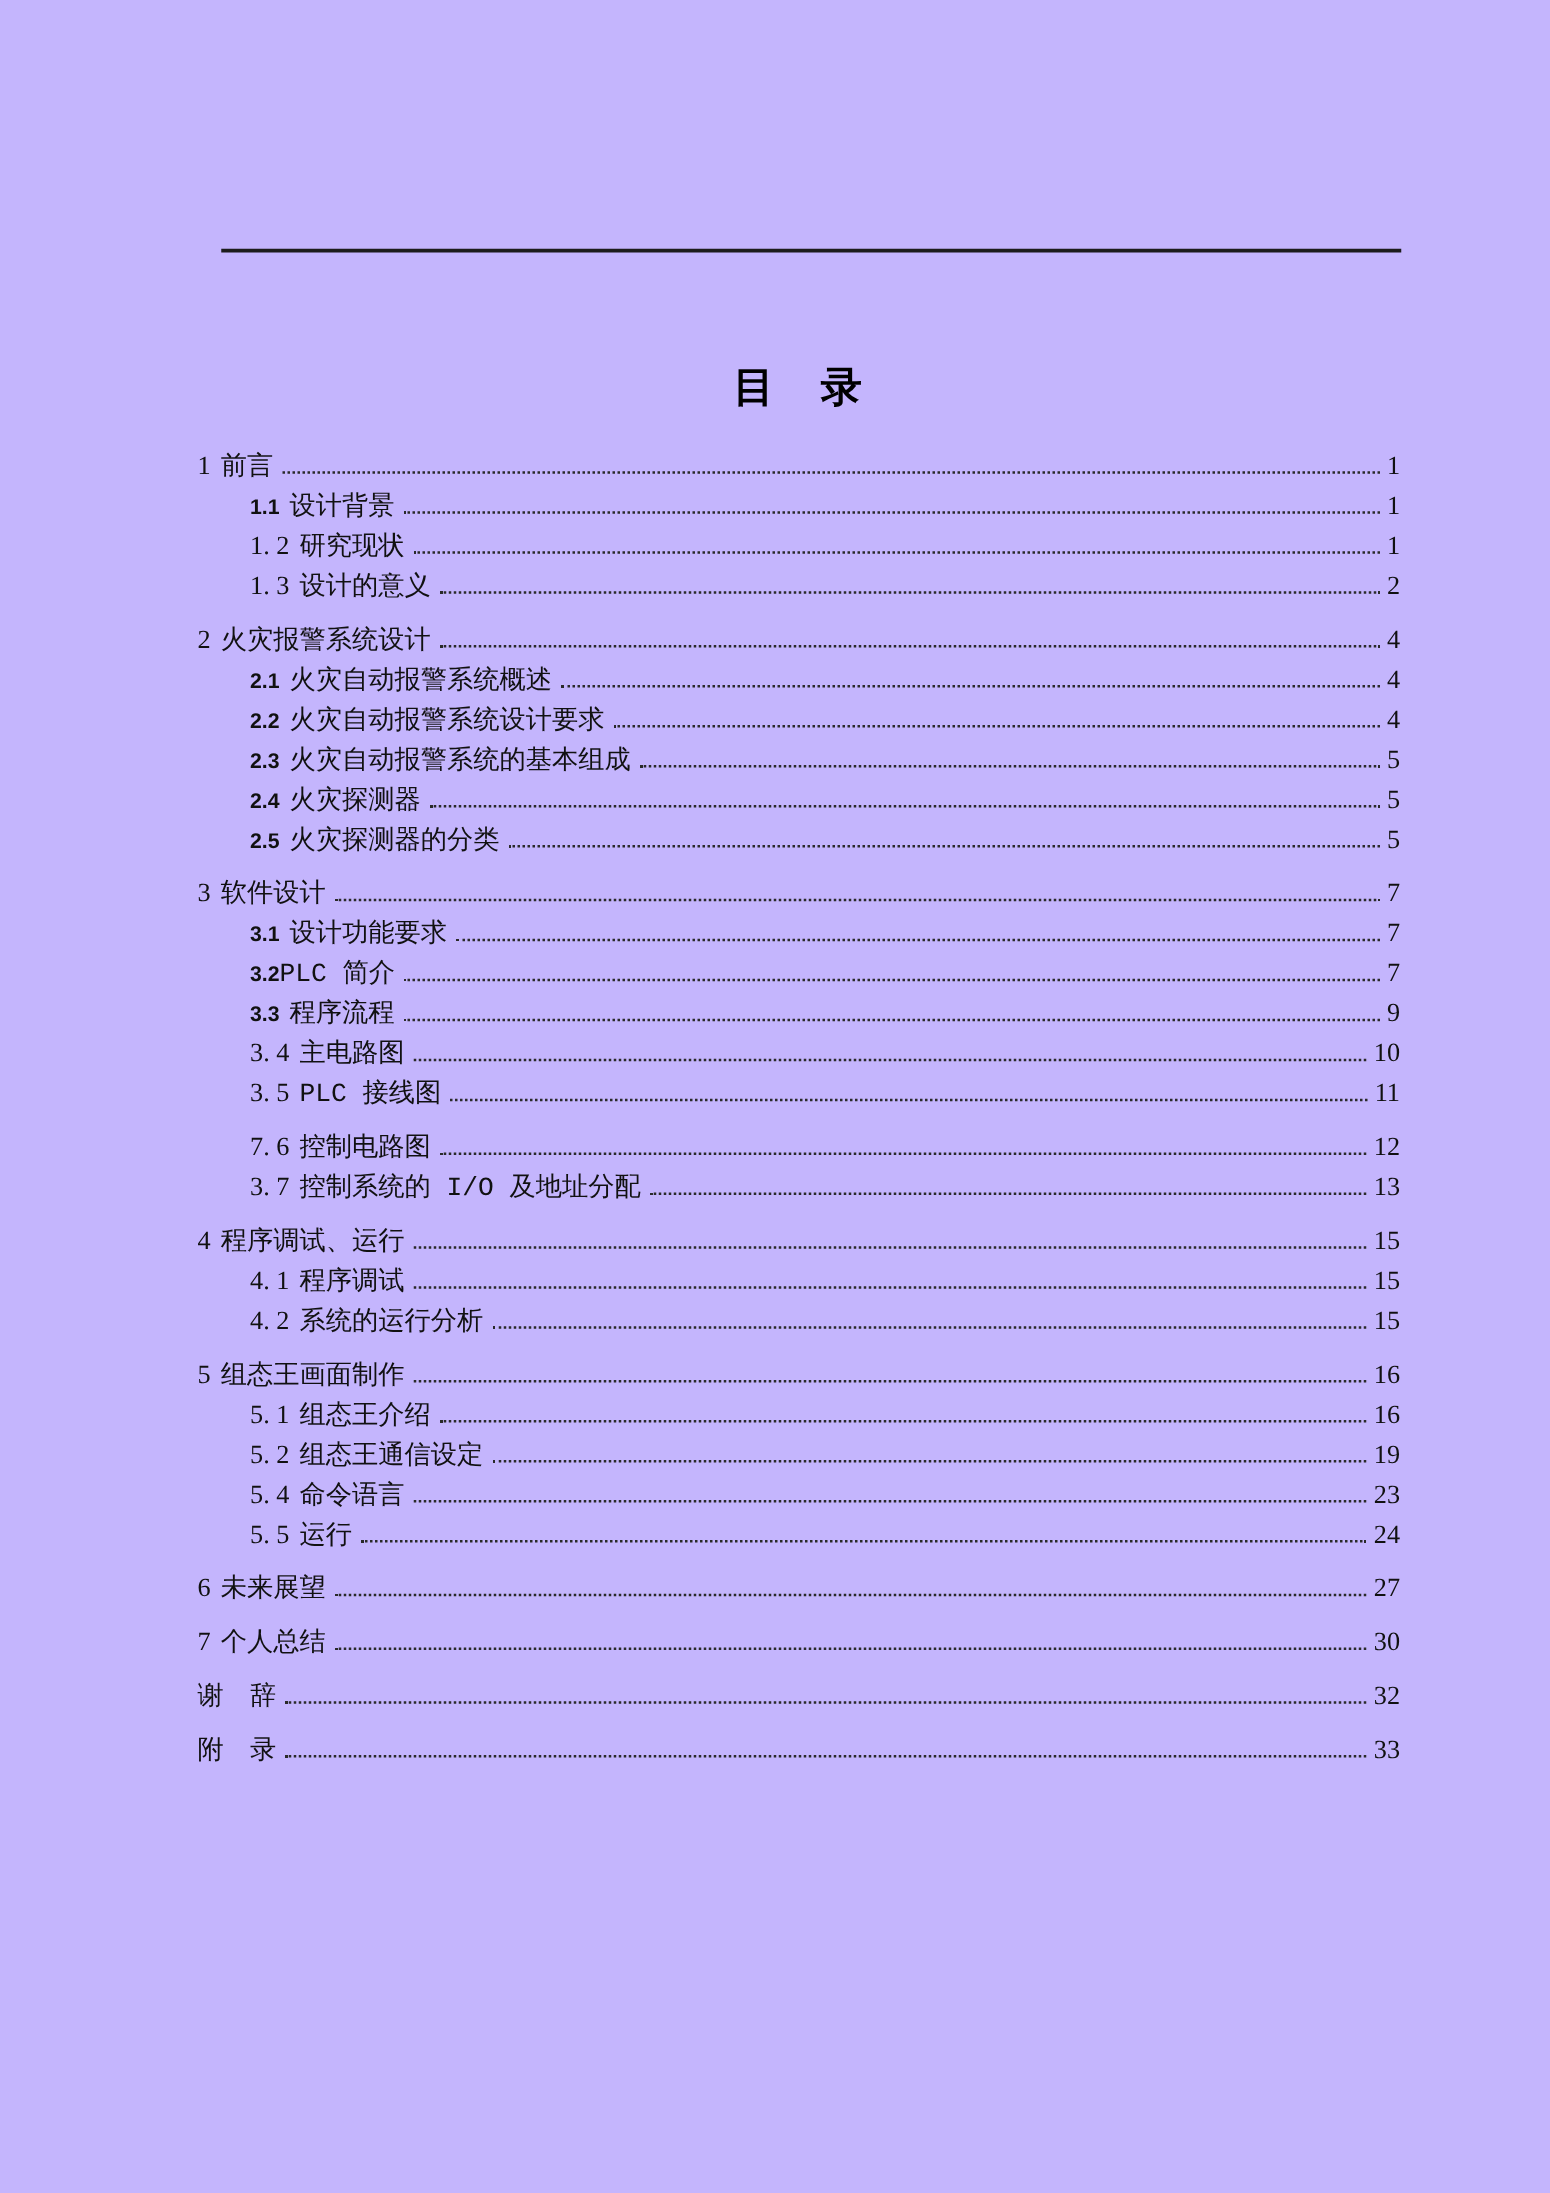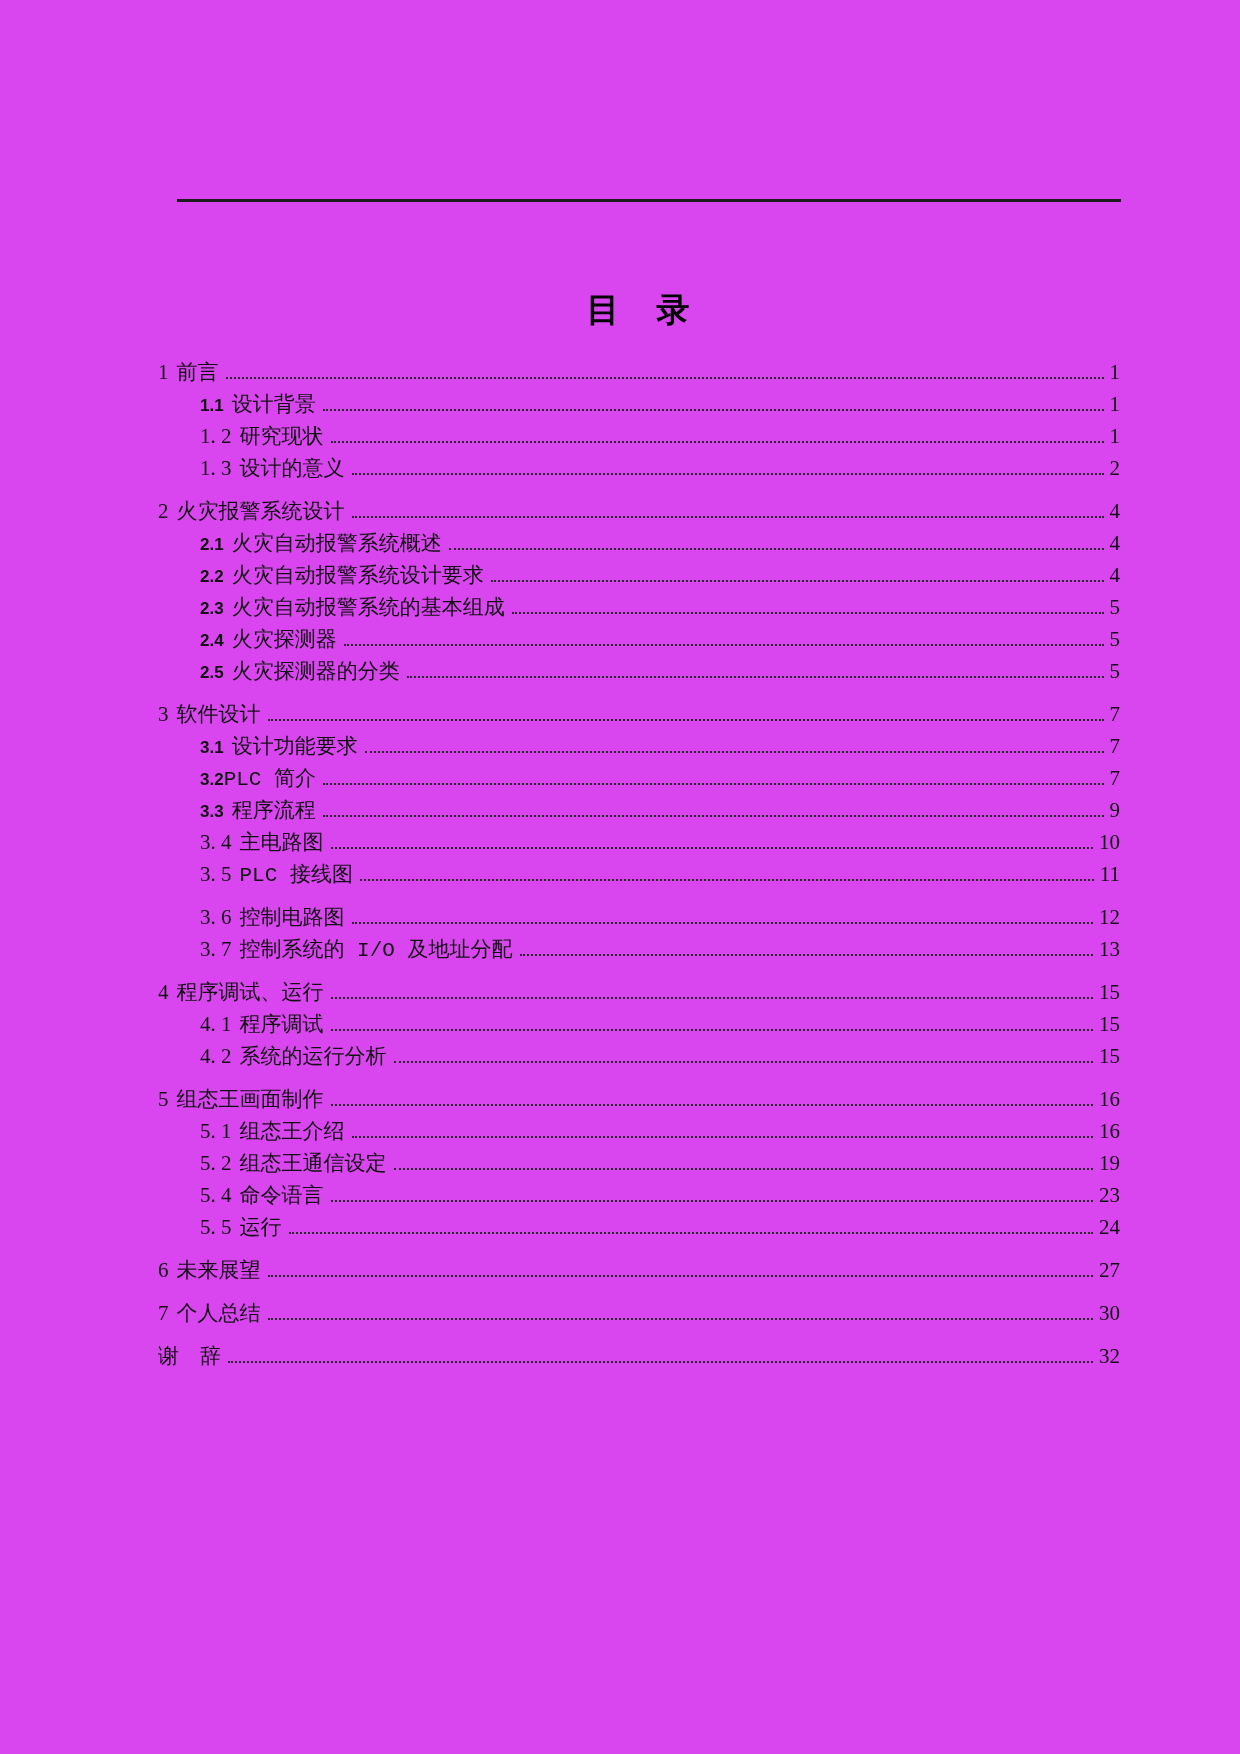--- a/index.html
+++ b/index.html
@@ -4,21 +4,21 @@
 <style>
   html, body {
     margin: 0;
     padding: 0;
     background: #ffffff;
   }
   .page {
     position: relative;
     width: 1240px;
     height: 1754px;
-    background: #d946ef;
+    background: #c4b5fd;
     overflow: hidden;
     font-family: "Liberation Serif", serif;
     color: #111111;
   }
   .header-rule {
     position: absolute;
     left: 177px;
     top: 199px;
     width: 944px;
     height: 3px;
@@ -102,27 +102,28 @@
       <div class="toc-row sub"><span class="toc-num sans">2.2</span><span class="toc-text">火灾自动报警系统设计要求</span><span class="toc-leader"></span><span class="toc-page">4</span></div>
       <div class="toc-row sub"><span class="toc-num sans">2.3</span><span class="toc-text">火灾自动报警系统的基本组成</span><span class="toc-leader"></span><span class="toc-page">5</span></div>
       <div class="toc-row sub"><span class="toc-num sans">2.4</span><span class="toc-text">火灾探测器</span><span class="toc-leader"></span><span class="toc-page">5</span></div>
       <div class="toc-row sub"><span class="toc-num sans">2.5</span><span class="toc-text">火灾探测器的分类</span><span class="toc-leader"></span><span class="toc-page">5</span></div>
       <div class="toc-row gap"><span class="toc-num">3</span><span class="toc-text">软件设计</span><span class="toc-leader"></span><span class="toc-page">7</span></div>
       <div class="toc-row sub"><span class="toc-num sans">3.1</span><span class="toc-text">设计功能要求</span><span class="toc-leader"></span><span class="toc-page">7</span></div>
       <div class="toc-row sub"><span class="toc-num sans nospace">3.2</span><span class="toc-text">PLC 简介</span><span class="toc-leader"></span><span class="toc-page">7</span></div>
       <div class="toc-row sub"><span class="toc-num sans">3.3</span><span class="toc-text">程序流程</span><span class="toc-leader"></span><span class="toc-page">9</span></div>
       <div class="toc-row sub"><span class="toc-num">3. 4</span><span class="toc-text">主电路图</span><span class="toc-leader"></span><span class="toc-page">10</span></div>
       <div class="toc-row sub"><span class="toc-num">3. 5</span><span class="toc-text">PLC 接线图</span><span class="toc-leader"></span><span class="toc-page">11</span></div>
-      <div class="toc-row sub gap"><span class="toc-num">3. 6</span><span class="toc-text">控制电路图</span><span class="toc-leader"></span><span class="toc-page">12</span></div>
+      <div class="toc-row sub gap"><span class="toc-num">7. 6</span><span class="toc-text">控制电路图</span><span class="toc-leader"></span><span class="toc-page">12</span></div>
       <div class="toc-row sub"><span class="toc-num">3. 7</span><span class="toc-text">控制系统的 I/O 及地址分配</span><span class="toc-leader"></span><span class="toc-page">13</span></div>
       <div class="toc-row gap"><span class="toc-num">4</span><span class="toc-text">程序调试、运行</span><span class="toc-leader"></span><span class="toc-page">15</span></div>
       <div class="toc-row sub"><span class="toc-num">4. 1</span><span class="toc-text">程序调试</span><span class="toc-leader"></span><span class="toc-page">15</span></div>
       <div class="toc-row sub"><span class="toc-num">4. 2</span><span class="toc-text">系统的运行分析</span><span class="toc-leader"></span><span class="toc-page">15</span></div>
       <div class="toc-row gap"><span class="toc-num">5</span><span class="toc-text">组态王画面制作</span><span class="toc-leader"></span><span class="toc-page">16</span></div>
       <div class="toc-row sub"><span class="toc-num">5. 1</span><span class="toc-text">组态王介绍</span><span class="toc-leader"></span><span class="toc-page">16</span></div>
       <div class="toc-row sub"><span class="toc-num">5. 2</span><span class="toc-text">组态王通信设定</span><span class="toc-leader"></span><span class="toc-page">19</span></div>
       <div class="toc-row sub"><span class="toc-num">5. 4</span><span class="toc-text">命令语言</span><span class="toc-leader"></span><span class="toc-page">23</span></div>
       <div class="toc-row sub"><span class="toc-num">5. 5</span><span class="toc-text">运行</span><span class="toc-leader"></span><span class="toc-page">24</span></div>
       <div class="toc-row gap"><span class="toc-num">6</span><span class="toc-text">未来展望</span><span class="toc-leader"></span><span class="toc-page">27</span></div>
       <div class="toc-row gap"><span class="toc-num">7</span><span class="toc-text">个人总结</span><span class="toc-leader"></span><span class="toc-page">30</span></div>
       <div class="toc-row gap"><span class="toc-text">谢　辞</span><span class="toc-leader"></span><span class="toc-page">32</span></div>
+      <div class="toc-row gap"><span class="toc-text">附　录</span><span class="toc-leader"></span><span class="toc-page">33</span></div>
     </div>
 </div>
 
 </body></html>

